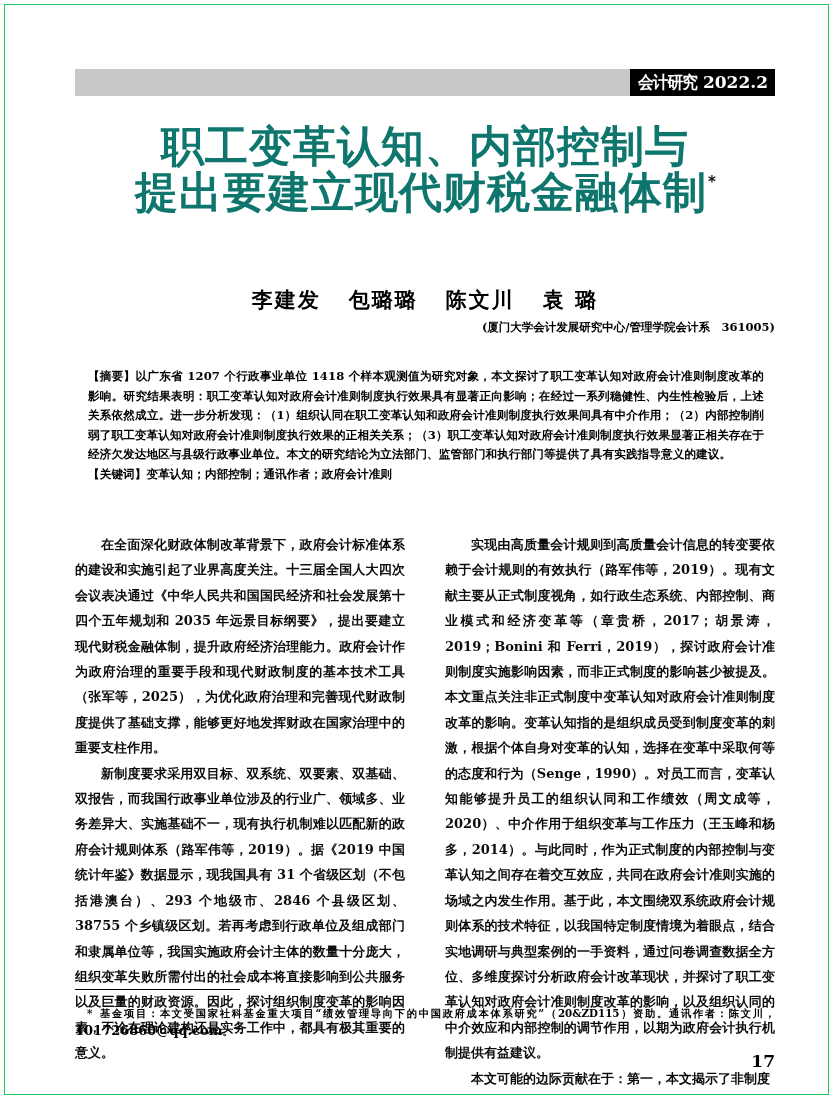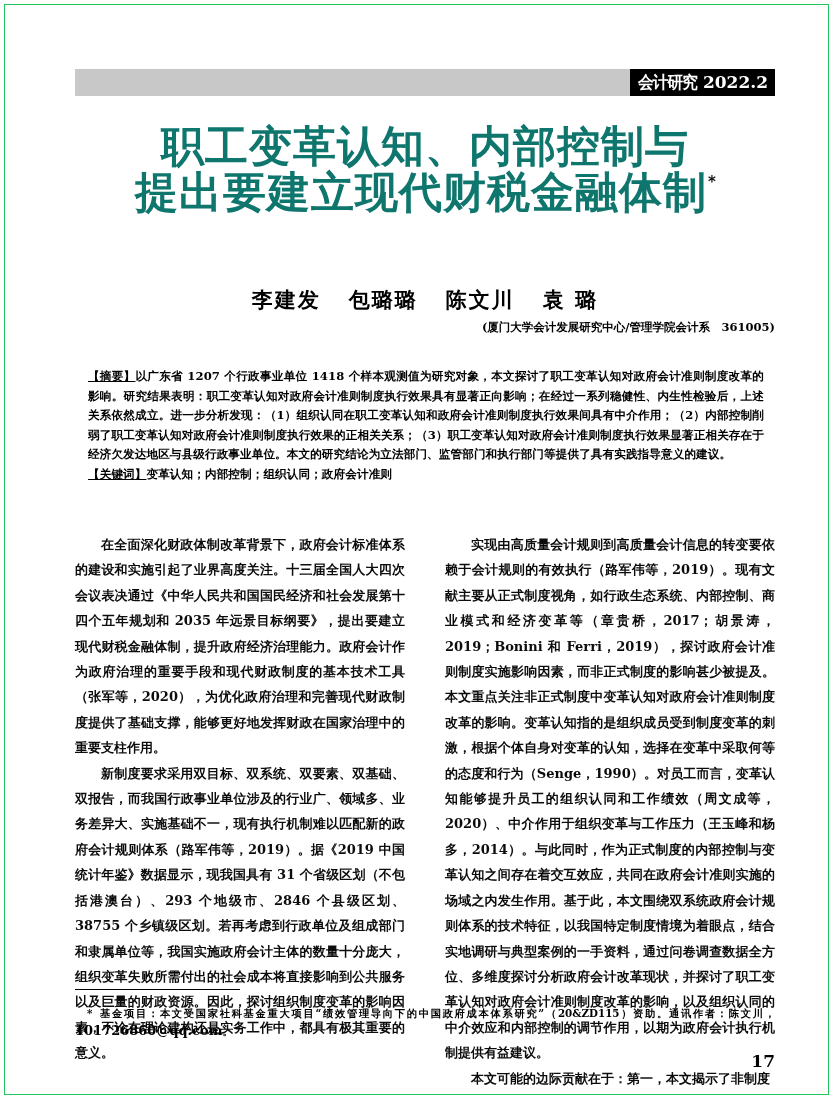--- a/index.html
+++ b/index.html
@@ -150,21 +150,20 @@
     letter-spacing: 0.1px;
   }
   .abstract-block p {
     margin: 0;
   }
   .kw {
     margin-top: 1px;
   }
   .lbl {
     font-weight: 700;
-    text-decoration: underline;
   }
 
   
   .columns {
     position: absolute;
     left: 0;
     top: 527px;
     width: 700px;
     display: flex;
     gap: 40px;
@@ -253,26 +252,26 @@
       <span class="title-line second">提出要建立现代财税金融体制</span><span class="title-star">*</span>
     </div>
 
     <div class="authors">
       <span class="author">李建发</span><span class="author">包璐璐</span><span class="author">陈文川</span><span class="author">袁  璐</span>
     </div>
     <div class="affiliation">(厦门大学会计发展研究中心/管理学院会计系　361005)</div>
 
     <div class="abstract-block">
       <p><span class="lbl">【摘要】</span><span>以广东省 1207 个行政事业单位 1418 个样本观测值为研究对象，本文探讨了职工变革认知对政府会计准则制度改革的影响。研究结果表明：职工变革认知对政府会计准则制度执行效果具有显著正向影响；在经过一系列稳健性、内生性检验后，上述关系依然成立。进一步分析发现：（1）组织认同在职工变革认知和政府会计准则制度执行效果间具有中介作用；（2）内部控制削弱了职工变革认知对政府会计准则制度执行效果的正相关关系；（3）职工变革认知对政府会计准则制度执行效果显著正相关存在于经济欠发达地区与县级行政事业单位。本文的研究结论为立法部门、监管部门和执行部门等提供了具有实践指导意义的建议。</span></p>
-      <p class="kw"><span class="lbl">【关键词】</span><span>变革认知；内部控制；组织认同；政府会计准则</span></p>
+      <p class="kw"><span class="lbl">【关键词】</span><span>变革认知；内部控制；通讯作者；政府会计准则</span></p>
     </div>
 
     <div class="columns">
       <div class="col">
-        <p>在全面深化财政体制改革背景下，政府会计标准体系的建设和实施引起了业界高度关注。十三届全国人大四次会议表决通过《中华人民共和国国民经济和社会发展第十四个五年规划和 2035 年远景目标纲要》，提出要建立现代财税金融体制，提升政府经济治理能力。政府会计作为政府治理的重要手段和现代财政制度的基本技术工具（张军等，2020），为优化政府治理和完善现代财政制度提供了基础支撑，能够更好地发挥财政在国家治理中的重要支柱作用。</p>
+        <p>在全面深化财政体制改革背景下，政府会计标准体系的建设和实施引起了业界高度关注。十三届全国人大四次会议表决通过《中华人民共和国国民经济和社会发展第十四个五年规划和 2035 年远景目标纲要》，提出要建立现代财税金融体制，提升政府经济治理能力。政府会计作为政府治理的重要手段和现代财政制度的基本技术工具（张军等，2025），为优化政府治理和完善现代财政制度提供了基础支撑，能够更好地发挥财政在国家治理中的重要支柱作用。</p>
         <p>新制度要求采用双目标、双系统、双要素、双基础、双报告，而我国行政事业单位涉及的行业广、领域多、业务差异大、实施基础不一，现有执行机制难以匹配新的政府会计规则体系（路军伟等，2019）。据《2019 中国统计年鉴》数据显示，现我国具有 31 个省级区划（不包括港澳台）、293 个地级市、2846 个县级区划、38755 个乡镇级区划。若再考虑到行政单位及组成部门和隶属单位等，我国实施政府会计主体的数量十分庞大，组织变革失败所需付出的社会成本将直接影响到公共服务以及巨量的财政资源。因此，探讨组织制度变革的影响因素，不论在理论建构还是实务工作中，都具有极其重要的意义。</p>
       </div>
       <div class="col">
         <p>实现由高质量会计规则到高质量会计信息的转变要依赖于会计规则的有效执行（路军伟等，2019）。现有文献主要从正式制度视角，如行政生态系统、内部控制、商业模式和经济变革等（章贵桥，2017；胡景涛，2019；Bonini 和 Ferri，2019），探讨政府会计准则制度实施影响因素，而非正式制度的影响甚少被提及。本文重点关注非正式制度中变革认知对政府会计准则制度改革的影响。变革认知指的是组织成员受到制度变革的刺激，根据个体自身对变革的认知，选择在变革中采取何等的态度和行为（Senge，1990）。对员工而言，变革认知能够提升员工的组织认同和工作绩效（周文成等，2020）、中介作用于组织变革与工作压力（王玉峰和杨多，2014）。与此同时，作为正式制度的内部控制与变革认知之间存在着交互效应，共同在政府会计准则实施的场域之内发生作用。基于此，本文围绕双系统政府会计规则体系的技术特征，以我国特定制度情境为着眼点，结合实地调研与典型案例的一手资料，通过问卷调查数据全方位、多维度探讨分析政府会计改革现状，并探讨了职工变革认知对政府会计准则制度改革的影响，以及组织认同的中介效应和内部控制的调节作用，以期为政府会计执行机制提供有益建议。</p>
         <p>本文可能的边际贡献在于：第一，本文揭示了非制度</p>
       </div>
     </div>
 
     <div class="footnote-rule"></div>
     <div class="footnote">

